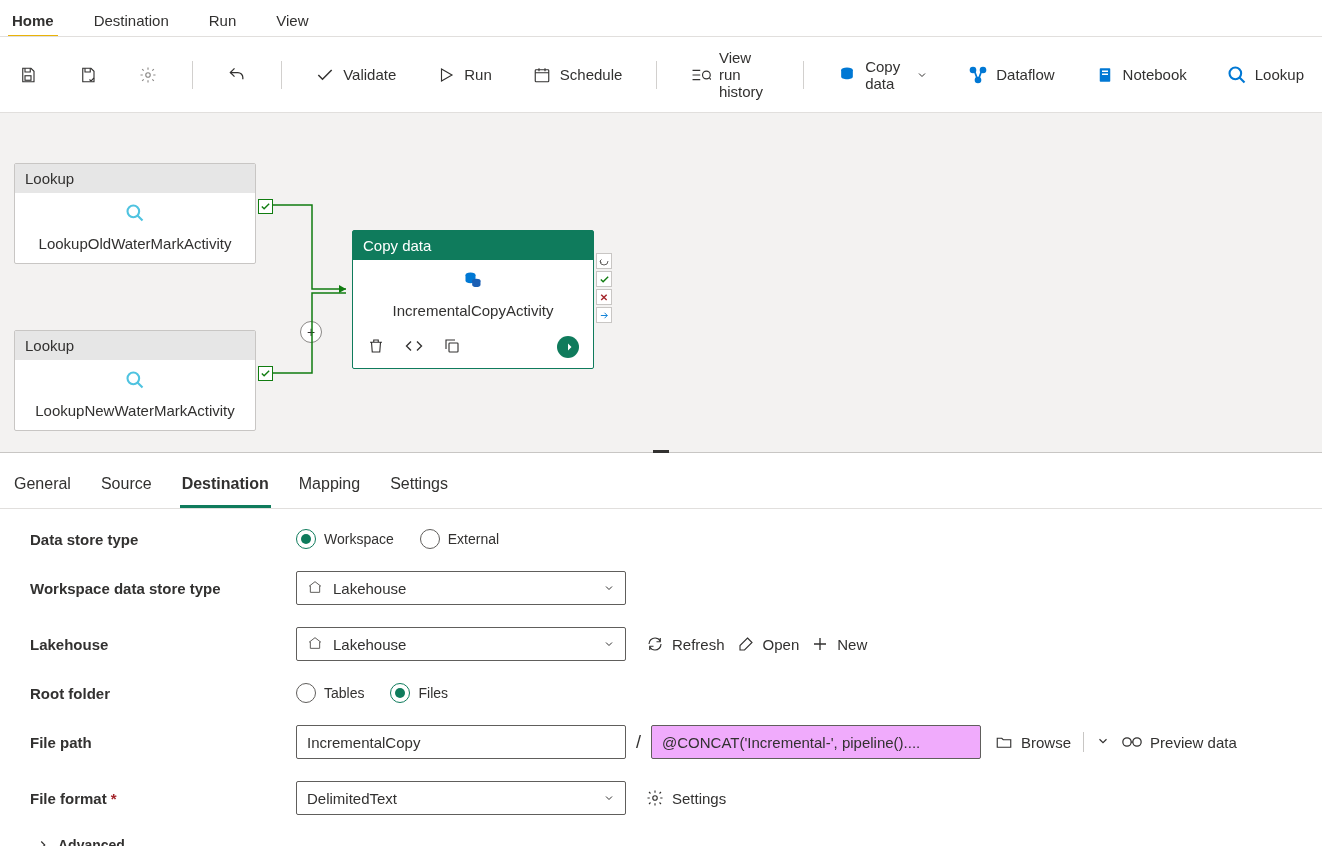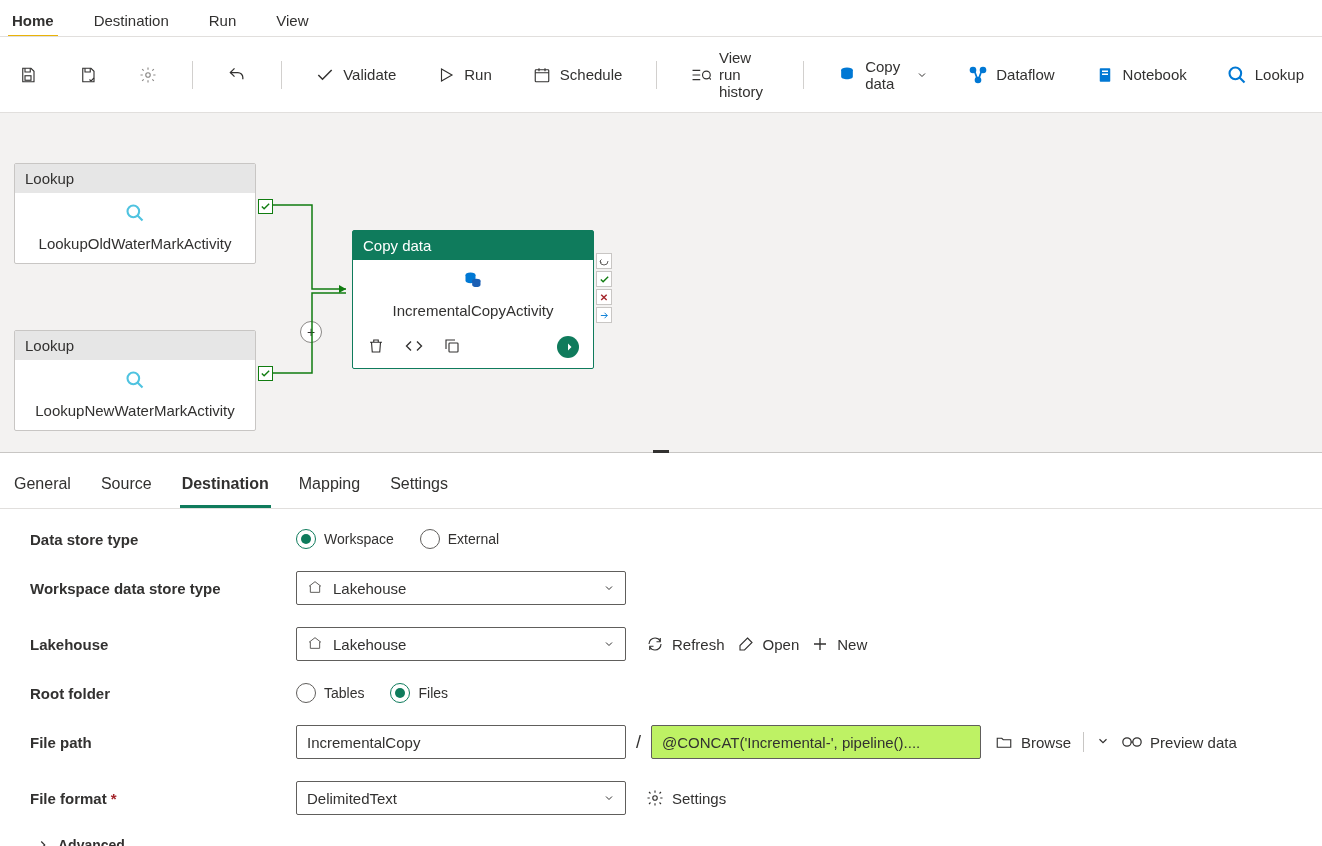--- a/index.html
+++ b/index.html
@@ -205,21 +205,21 @@
   border-radius: 2px;
   padding: 0 10px;
   display: flex;
   align-items: center;
   gap: 10px;
   position: relative;
   font-size: 15px;
   background: #ffffff;
 }
 .expr-input {
-  background: #bef264;
+  background: #f0abfc;
   color: #323130;
 }
 .select .chevron {
   position: absolute;
   right: 10px;
 }
 .action-links { display: flex; gap: 12px; margin-left: 20px; align-items: center; }
 .action-link { display: flex; align-items: center; gap: 8px; cursor: pointer; font-size: 15px; }
 .slash { margin: 0 10px; font-size: 18px; }
 .advanced-row { display: flex; align-items: center; gap: 8px; cursor: pointer; padding-left: 6px; }

